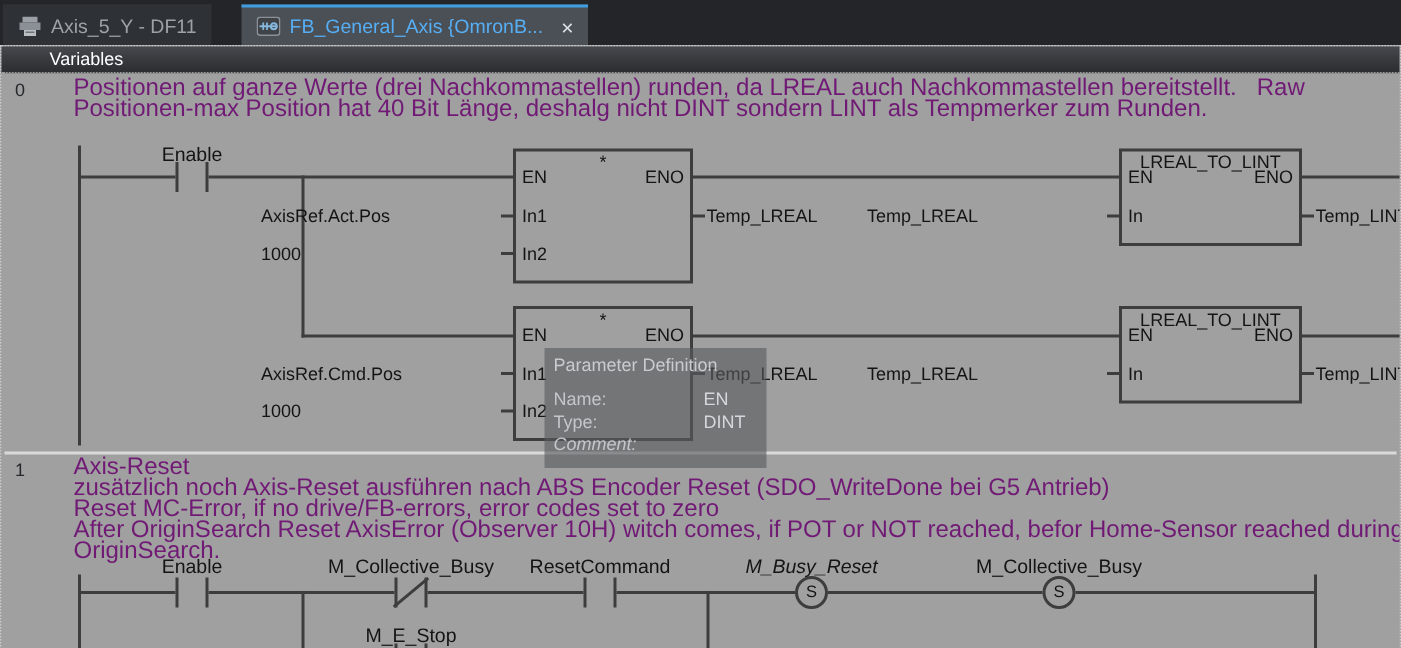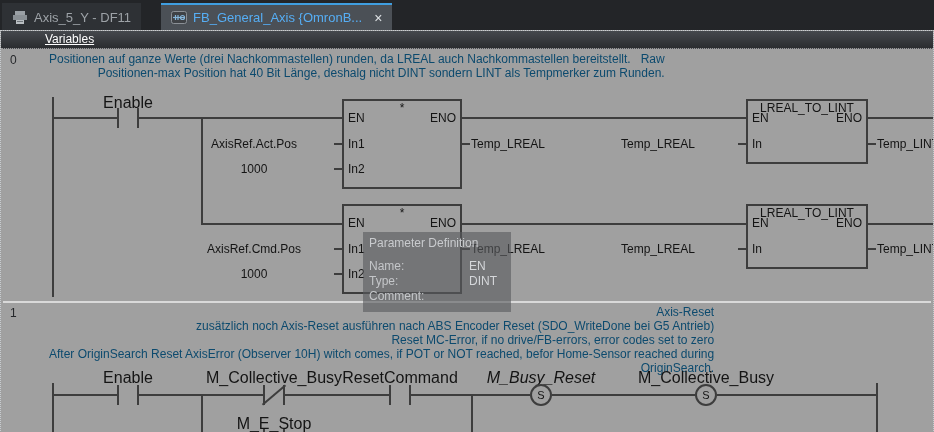--- a/index.html
+++ b/index.html
@@ -11,30 +11,30 @@
   }
   
   .tabstrip{position:absolute;left:0;top:0;width:774px;height:30px;background:#232528;display:flex;align-items:flex-end;gap:18px;}
   .tab{height:27px;display:flex;align-items:center;gap:6px;padding:0 10px;font-size:13px;box-sizing:border-box;}
   .tab.inactive{background:#2e3135;color:#9da2a7;margin-left:2px;border-top:2px solid #2e3135;}
   .tab.active{background:#4b5056;color:#56aef5;border-top:2px solid #3f9ee0;margin-left:2px;}
   .tab .close{color:#dfe3e6;font-size:14px;margin-left:6px;line-height:14px;}
   
   .editor{position:absolute;left:0;top:30px;width:932px;height:401px;border:1px dotted #c8ccd0;background:#a0a0a0;}
   .varbar{position:relative;height:17px;line-height:17px;background:linear-gradient(#45484d,#2b2d30);
-          color:#ffffff;font-size:12px;padding-left:44px;border-bottom:1px dotted #9a9a9a;text-decoration:underline;}
+          color:#ffffff;font-size:12px;padding-left:32px;border-bottom:1px dotted #9a9a9a;}
   .canvas{position:absolute;left:0;top:18px;width:932px;height:383px;background:#a0a0a0;overflow:hidden;}
   
   .hl{position:absolute;height:2px;background:#3d3d3d;}
   .vl{position:absolute;width:2px;background:#3d3d3d;}
   .cbar{position:absolute;width:2px;height:20px;background:#3d3d3d;}
-  .cl{position:absolute;transform:translateX(-50%);font-size:16px;color:#141414;white-space:nowrap;line-height:13px;}
-  .op-r{position:absolute;width:160px;text-align:center;font-size:12px;color:#141414;white-space:nowrap;line-height:14px;}
+  .cl{position:absolute;transform:translateX(-50%);font-size:13px;color:#141414;white-space:nowrap;line-height:13px;}
+  .op-r{position:absolute;width:160px;text-align:left;font-size:12px;color:#141414;white-space:nowrap;line-height:14px;}
   .op-l{position:absolute;font-size:12px;color:#141414;white-space:nowrap;line-height:14px;}
-  .cmt{position:absolute;font-size:12px;line-height:14px;color:#0c4a6e;white-space:pre;text-align:right;}
+  .cmt{position:absolute;font-size:16px;line-height:14px;color:#701a75;white-space:pre;}
   .rnum{position:absolute;font-size:12px;color:#26282b;}
   .fblock{position:absolute;border:2px solid #3d3d3d;color:#141414;font-size:12px;box-sizing:border-box;z-index:2;}
   .fblock .bt{position:absolute;left:0;top:1px;width:100%;text-align:center;line-height:12px;}
   .fblock .pin{position:absolute;line-height:13px;}
   .coilbox{position:absolute;z-index:2;}
   .coil{position:absolute;width:18px;height:18px;border:2px solid #3d3d3d;border-radius:50%;
         text-align:center;line-height:18px;font-size:11px;color:#141414;background:#a0a0a0;}
   .slash{position:absolute;width:30px;height:2px;background:#3d3d3d;transform:rotate(-40deg);}
   .annotation{position:absolute;font-size:22px;font-weight:bold;color:#e8281e;white-space:nowrap;z-index:5;letter-spacing:1px;}
   .tooltip{position:absolute;left:362px;top:183px;width:148px;height:80px;background:rgba(88,90,94,0.62);
@@ -207,18 +207,18 @@
       <div class="cbar" style="left:0;top:12px;height:10px;"></div>
       <div class="cbar" style="left:20px;top:12px;height:10px;"></div>
     </div>
 
     <div class="tooltip">
       <span class="tt">Parameter Definition</span>
       <span class="lab" style="top:27px;">Name:</span>
       <span class="val" style="top:27px;">EN</span>
       <span class="lab" style="top:42px;">Type:</span>
       <span class="val" style="top:42px;">DINT</span>
-      <span class="lab" style="top:57px;">Comment:</span>
+      <span class="lab" style="top:57px;font-style:italic;">Comment:</span>
       <span class="val" style="top:57px;"></span>
     </div>
 
   </div>
 </div>
 
 </body></html>

